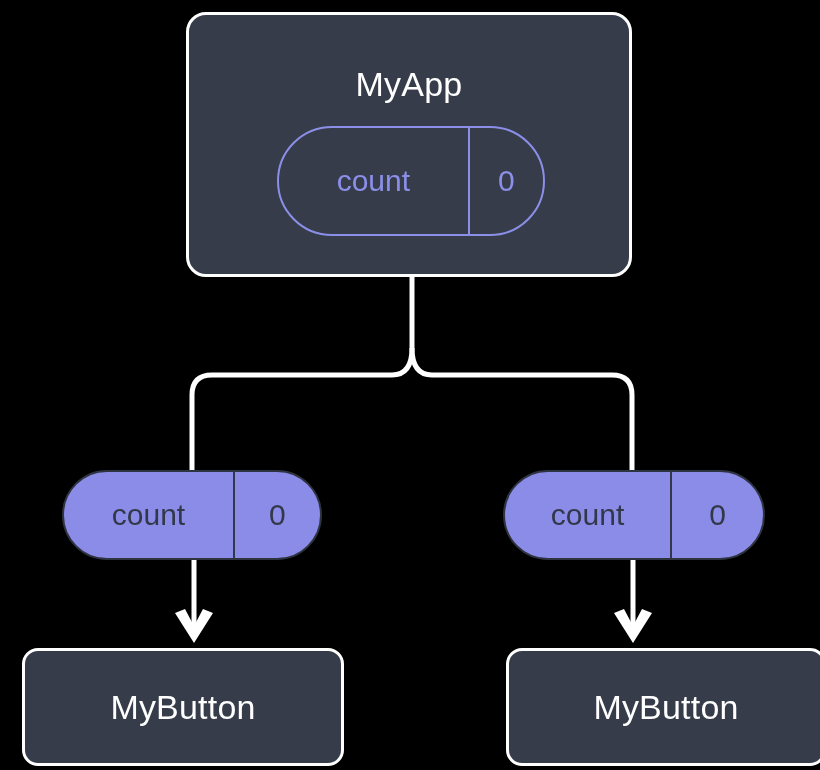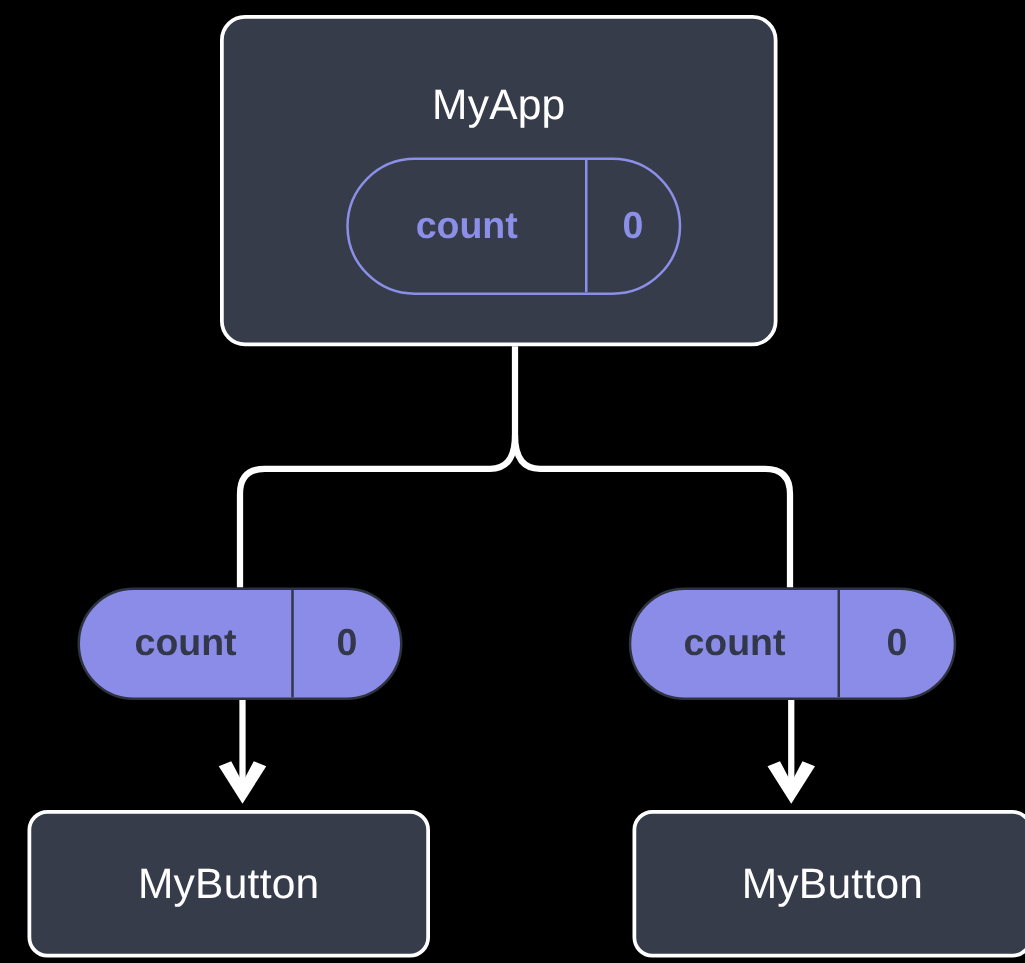--- a/index.html
+++ b/index.html
@@ -49,21 +49,21 @@
   .component-title {
     color: #ffffff;
     font-size: 34px;
     line-height: 1;
     letter-spacing: 0.2px;
     white-space: nowrap;
   }
 
   
   #box-myapp {
-    left: 176px;
+    left: 186px;
     top: 12px;
     width: 446px;
     height: 265px;
     border-radius: 20px;
     justify-content: flex-start;
   }
   #box-myapp .component-title {
     margin-top: 52px;
   }
 
@@ -89,21 +89,20 @@
   }
 
   
   .state-pill {
     position: absolute;
     box-sizing: border-box;
     display: flex;
     align-items: stretch;
     border-radius: 999px;
     overflow: hidden;
-    font-weight: bold;
   }
   .pill-key, .pill-value {
     display: flex;
     align-items: center;
     justify-content: center;
     font-size: 30px;
     line-height: 1;
     white-space: nowrap;
   }
 

